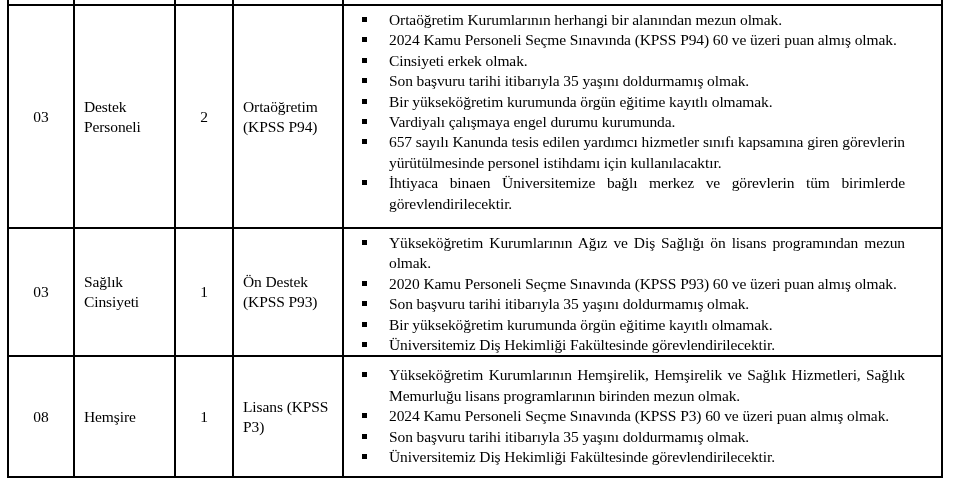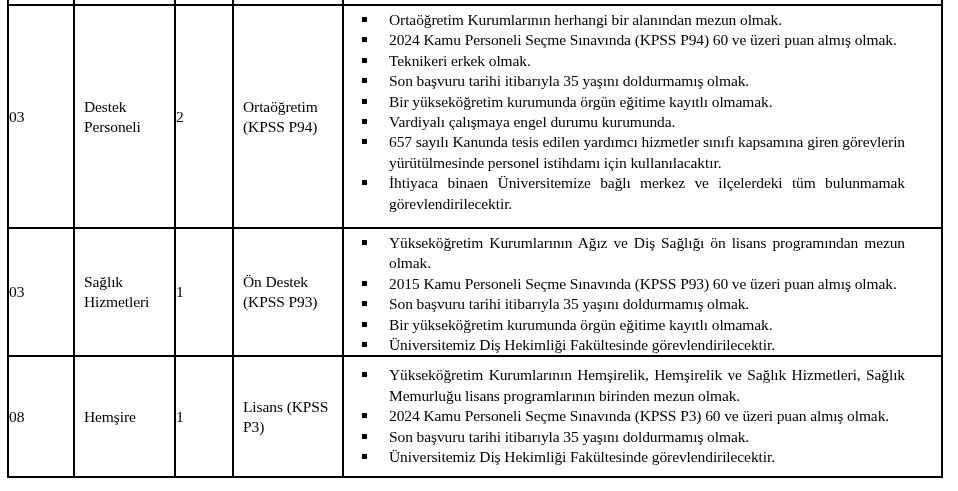--- a/index.html
+++ b/index.html
@@ -23,21 +23,21 @@
     letter-spacing: -0.1px;
     vertical-align: middle;
     overflow: hidden;
   }
   tr.sliver td { border-top: none; height: 5px; padding: 0; }
   col.w-no  { width: 66px; }
   col.w-pos { width: 101px; }
   col.w-cnt { width: 58px; }
   col.w-edu { width: 110px; }
   col.w-req { width: 599px; }
-  td.c-no, td.c-cnt { text-align: left; font-family: Liberation Serif, serif; }
+  td.c-no, td.c-cnt { text-align: center; font-family: Liberation Serif, serif; }
   td.c-pos, td.c-edu { padding-left: 9px; line-height: 1.28; }
   td.c-req { vertical-align: top; padding: 4px 0 0 0; }
   .bullet-item { display: flex; line-height: 20.4px; }
   .bullet-marker {
     flex: none;
     width: 5px; height: 5px;
     background: #000000;
     margin: 7px 0 0 18px;
   }
   .bullet-text {
@@ -78,58 +78,58 @@
         <div class="bullet-item">
           <span class="bullet-marker"></span>
           <span class="bullet-text">Ortaöğretim Kurumlarının herhangi bir alanından mezun olmak.</span>
         </div>
         <div class="bullet-item">
           <span class="bullet-marker"></span>
           <span class="bullet-text">2024 Kamu Personeli Seçme Sınavında (KPSS P94) 60 ve üzeri puan almış olmak.</span>
         </div>
         <div class="bullet-item">
           <span class="bullet-marker"></span>
-          <span class="bullet-text">Teknikeri erkek olmak.</span>
+          <span class="bullet-text">Cinsiyeti erkek olmak.</span>
         </div>
         <div class="bullet-item">
           <span class="bullet-marker"></span>
           <span class="bullet-text">Son başvuru tarihi itibarıyla 35 yaşını doldurmamış olmak.</span>
         </div>
         <div class="bullet-item">
           <span class="bullet-marker"></span>
           <span class="bullet-text">Bir yükseköğretim kurumunda örgün eğitime kayıtlı olmamak.</span>
         </div>
         <div class="bullet-item">
           <span class="bullet-marker"></span>
           <span class="bullet-text">Vardiyalı çalışmaya engel durumu kurumunda.</span>
         </div>
         <div class="bullet-item">
           <span class="bullet-marker"></span>
           <span class="bullet-text">657 sayılı Kanunda tesis edilen yardımcı hizmetler sınıfı kapsamına giren görevlerin yürütülmesinde personel istihdamı için kullanılacaktır.</span>
         </div>
         <div class="bullet-item">
           <span class="bullet-marker"></span>
-          <span class="bullet-text">İhtiyaca binaen Üniversitemize bağlı merkez ve ilçelerdeki tüm bulunmamak görevlendirilecektir.</span>
+          <span class="bullet-text">İhtiyaca binaen Üniversitemize bağlı merkez ve görevlerin tüm birimlerde görevlendirilecektir.</span>
         </div>
       </td>
     </tr>
 
     <tr style="height:128px">
       <td class="c-no">03</td>
-      <td class="c-pos">Sağlık Hizmetleri</td>
+      <td class="c-pos">Sağlık Cinsiyeti</td>
       <td class="c-cnt">1</td>
       <td class="c-edu">Ön Destek (KPSS P93)</td>
       <td class="c-req">
         <div class="bullet-item">
           <span class="bullet-marker"></span>
           <span class="bullet-text">Yükseköğretim Kurumlarının Ağız ve Diş Sağlığı ön lisans programından mezun olmak.</span>
         </div>
         <div class="bullet-item">
           <span class="bullet-marker"></span>
-          <span class="bullet-text">2015 Kamu Personeli Seçme Sınavında (KPSS P93) 60 ve üzeri puan almış olmak.</span>
+          <span class="bullet-text">2020 Kamu Personeli Seçme Sınavında (KPSS P93) 60 ve üzeri puan almış olmak.</span>
         </div>
         <div class="bullet-item">
           <span class="bullet-marker"></span>
           <span class="bullet-text">Son başvuru tarihi itibarıyla 35 yaşını doldurmamış olmak.</span>
         </div>
         <div class="bullet-item">
           <span class="bullet-marker"></span>
           <span class="bullet-text">Bir yükseköğretim kurumunda örgün eğitime kayıtlı olmamak.</span>
         </div>
         <div class="bullet-item">

